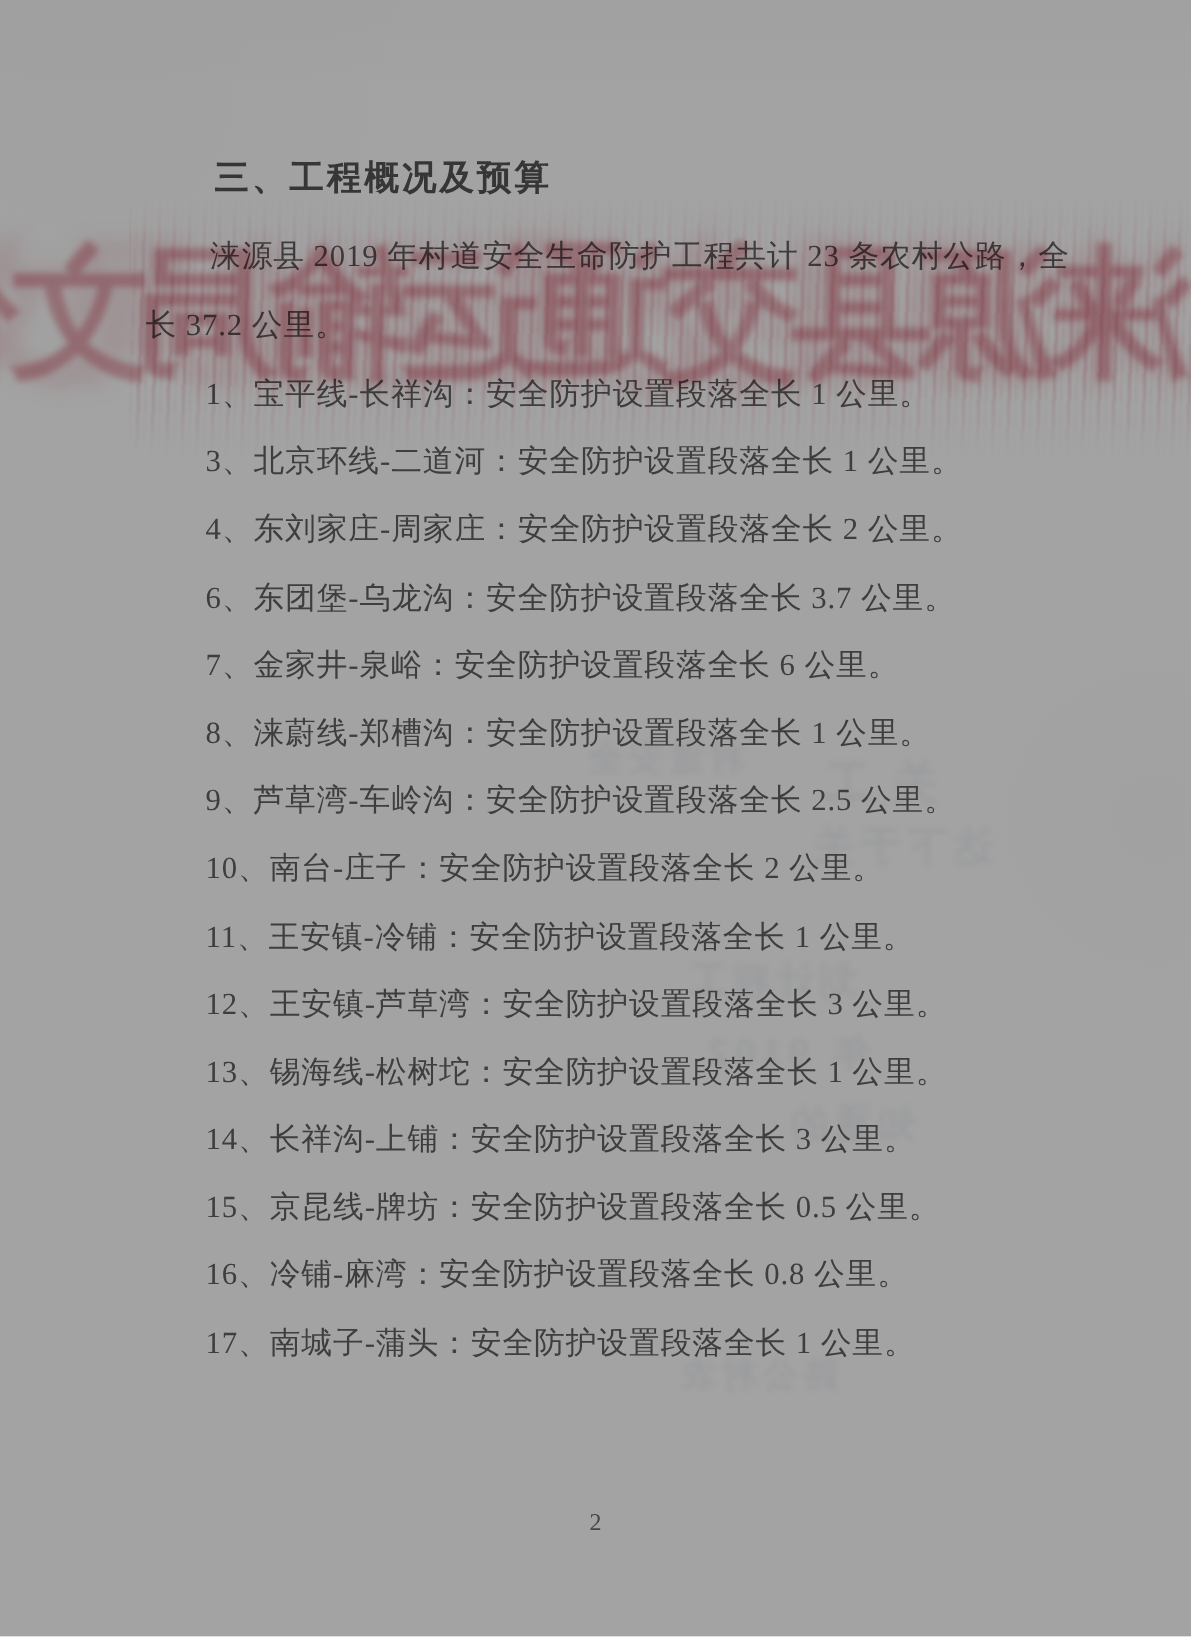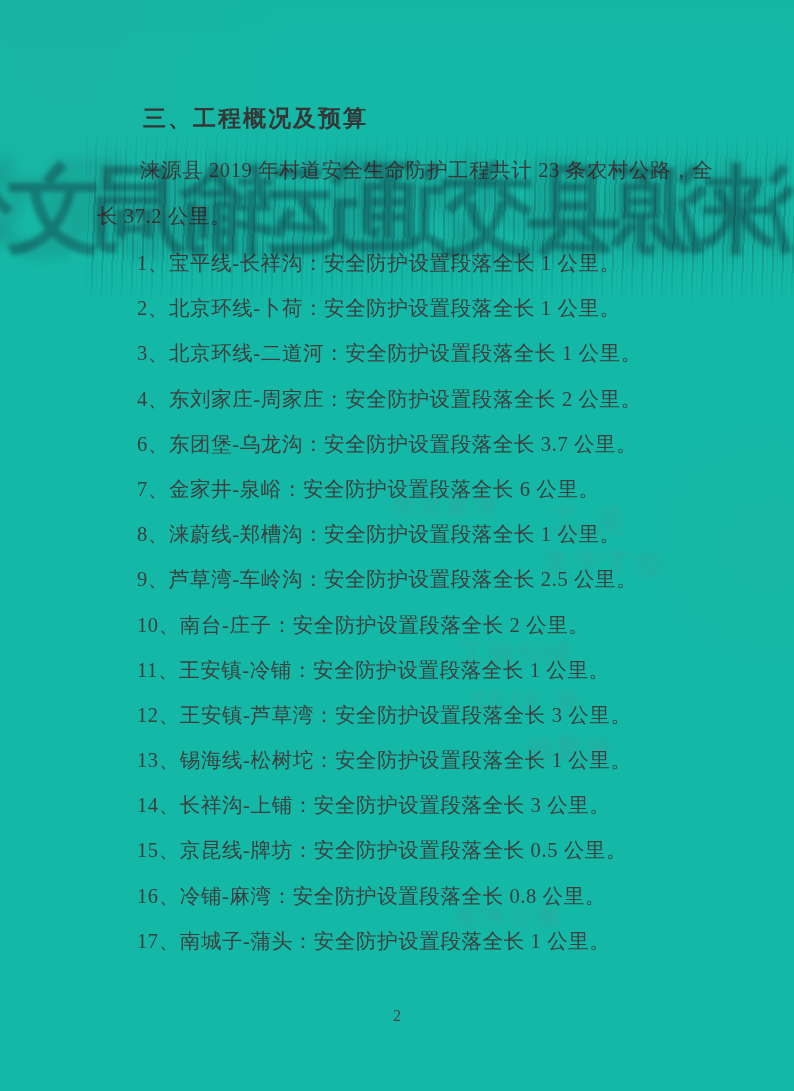--- a/index.html
+++ b/index.html
@@ -1,19 +1,19 @@
 <!DOCTYPE html>
 <html><head>
 <meta charset="utf-8">
 <style>
   html, body { margin:0; padding:0; background:#ffffff; }
   .page {
     position:relative;
     width:794px; height:1091px;
-    background:#14b8a6;
+    background:#a3a3a3;
     overflow:hidden;
     font-family:"Liberation Serif", serif;
     color:#3e3e3e;
   }
   
   .page::before {
     content:"";
     position:absolute; inset:0;
     background:
       radial-gradient(circle at 8% 6%, rgba(120,120,120,0.05), transparent 18%),
@@ -117,21 +117,20 @@
   <div class="ghost g4">年 9102</div>
   <div class="ghost g5">知通的</div>
   <div class="ghost g6">路公村农</div>
 
   <div class="doc-title">三、工程概况及预算</div>
   <div class="intro-line-1">涞源县 2019 年村道安全生命防护工程共计 23 条农村公路，全</div>
   <div class="intro-line-2">长 37.2 公里。</div>
 
   <div class="items">
     <div class="list-item">1、宝平线-长祥沟：安全防护设置段落全长 1 公里。</div>
-    <div class="list-item">2、北京环线-卜荷：安全防护设置段落全长 1 公里。</div>
     <div class="list-item">3、北京环线-二道河：安全防护设置段落全长 1 公里。</div>
     <div class="list-item">4、东刘家庄-周家庄：安全防护设置段落全长 2 公里。</div>
     <div class="list-item">6、东团堡-乌龙沟：安全防护设置段落全长 3.7 公里。</div>
     <div class="list-item">7、金家井-泉峪：安全防护设置段落全长 6 公里。</div>
     <div class="list-item">8、涞蔚线-郑槽沟：安全防护设置段落全长 1 公里。</div>
     <div class="list-item">9、芦草湾-车岭沟：安全防护设置段落全长 2.5 公里。</div>
     <div class="list-item">10、南台-庄子：安全防护设置段落全长 2 公里。</div>
     <div class="list-item">11、王安镇-冷铺：安全防护设置段落全长 1 公里。</div>
     <div class="list-item">12、王安镇-芦草湾：安全防护设置段落全长 3 公里。</div>
     <div class="list-item">13、锡海线-松树坨：安全防护设置段落全长 1 公里。</div>

